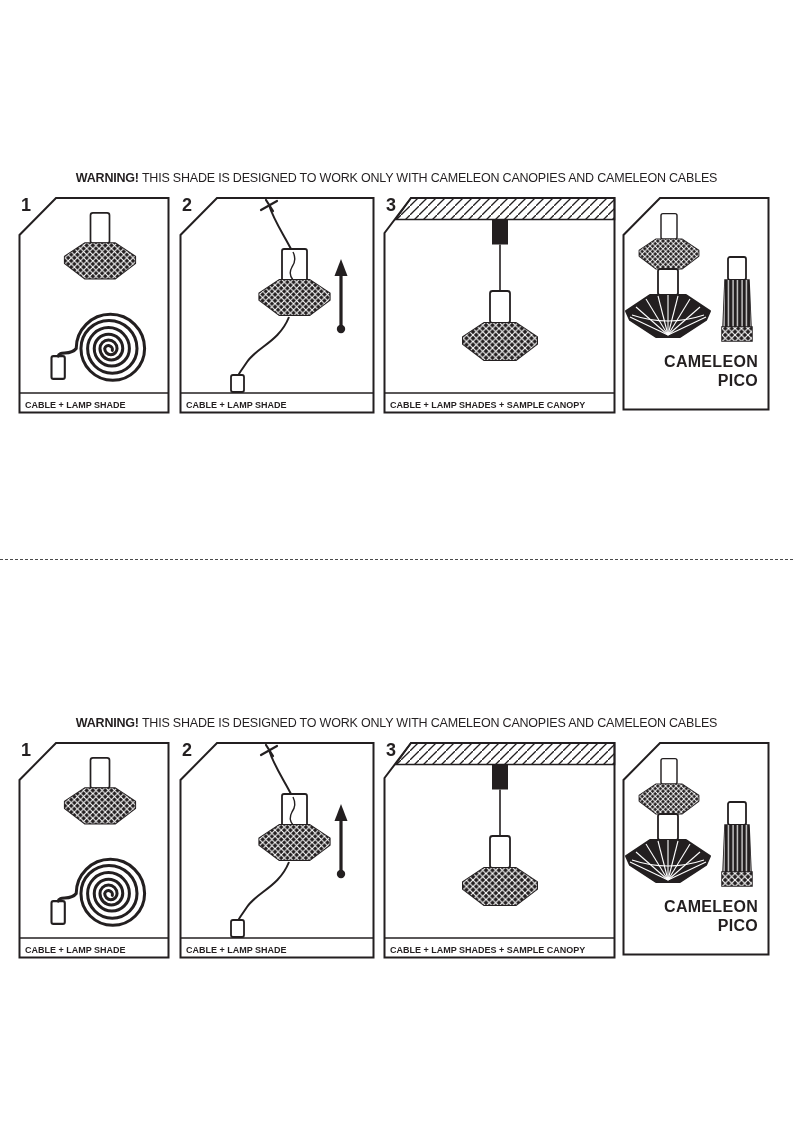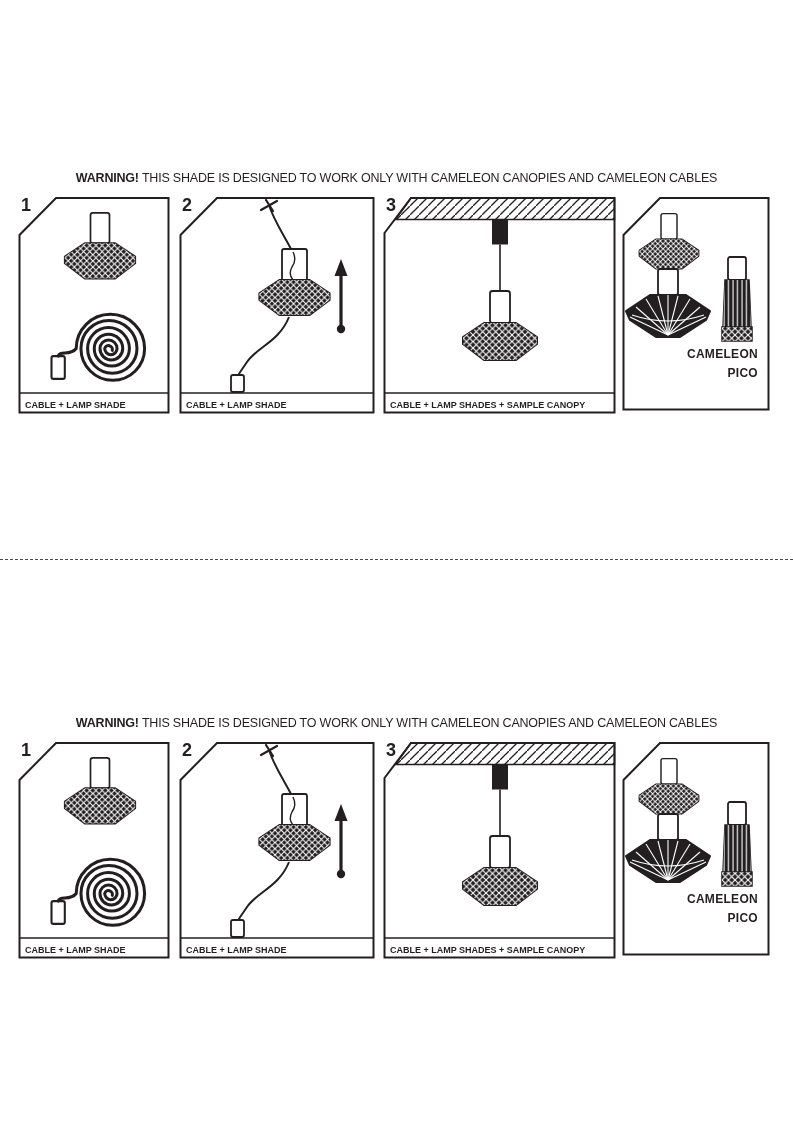--- a/index.html
+++ b/index.html
@@ -7,21 +7,21 @@
          font-family:"Liberation Sans", sans-serif;color:#231f20;}
   .section{position:absolute;left:0;width:793px;height:480px;}
   .warning-line{position:absolute;left:0;top:11px;width:100%;text-align:center;
                 font-size:12.5px;letter-spacing:-0.2px;color:#231f20;white-space:nowrap;}
   .warning-line .em{font-weight:bold;}
   .panel{position:absolute;top:37px;}
   .panel svg{position:absolute;left:0;top:0;width:100%;height:100%;display:block;}
   .panel-number{position:absolute;left:3px;top:-2px;font-size:18px;font-weight:bold;line-height:20px;}
   .panel-label{position:absolute;left:7px;bottom:4px;font-size:9px;font-weight:bold;
                letter-spacing:0px;white-space:nowrap;}
-  .brand-text{position:absolute;right:12px;top:148px;text-align:right;font-size:12px;
+  .brand-text{position:absolute;right:12px;top:156px;text-align:right;font-size:16px;
               font-weight:bold;line-height:18.5px;letter-spacing:0.3px;}
   .divider{position:absolute;left:0;top:559px;width:793px;border-top:1.6px dashed #4a4a4a;}
   .defs-holder{position:absolute;width:0;height:0;overflow:hidden;}
 </style>
 </head>
 <body>
 
 <div class="sheet">
 
   <svg class="defs-holder" aria-hidden="true">

